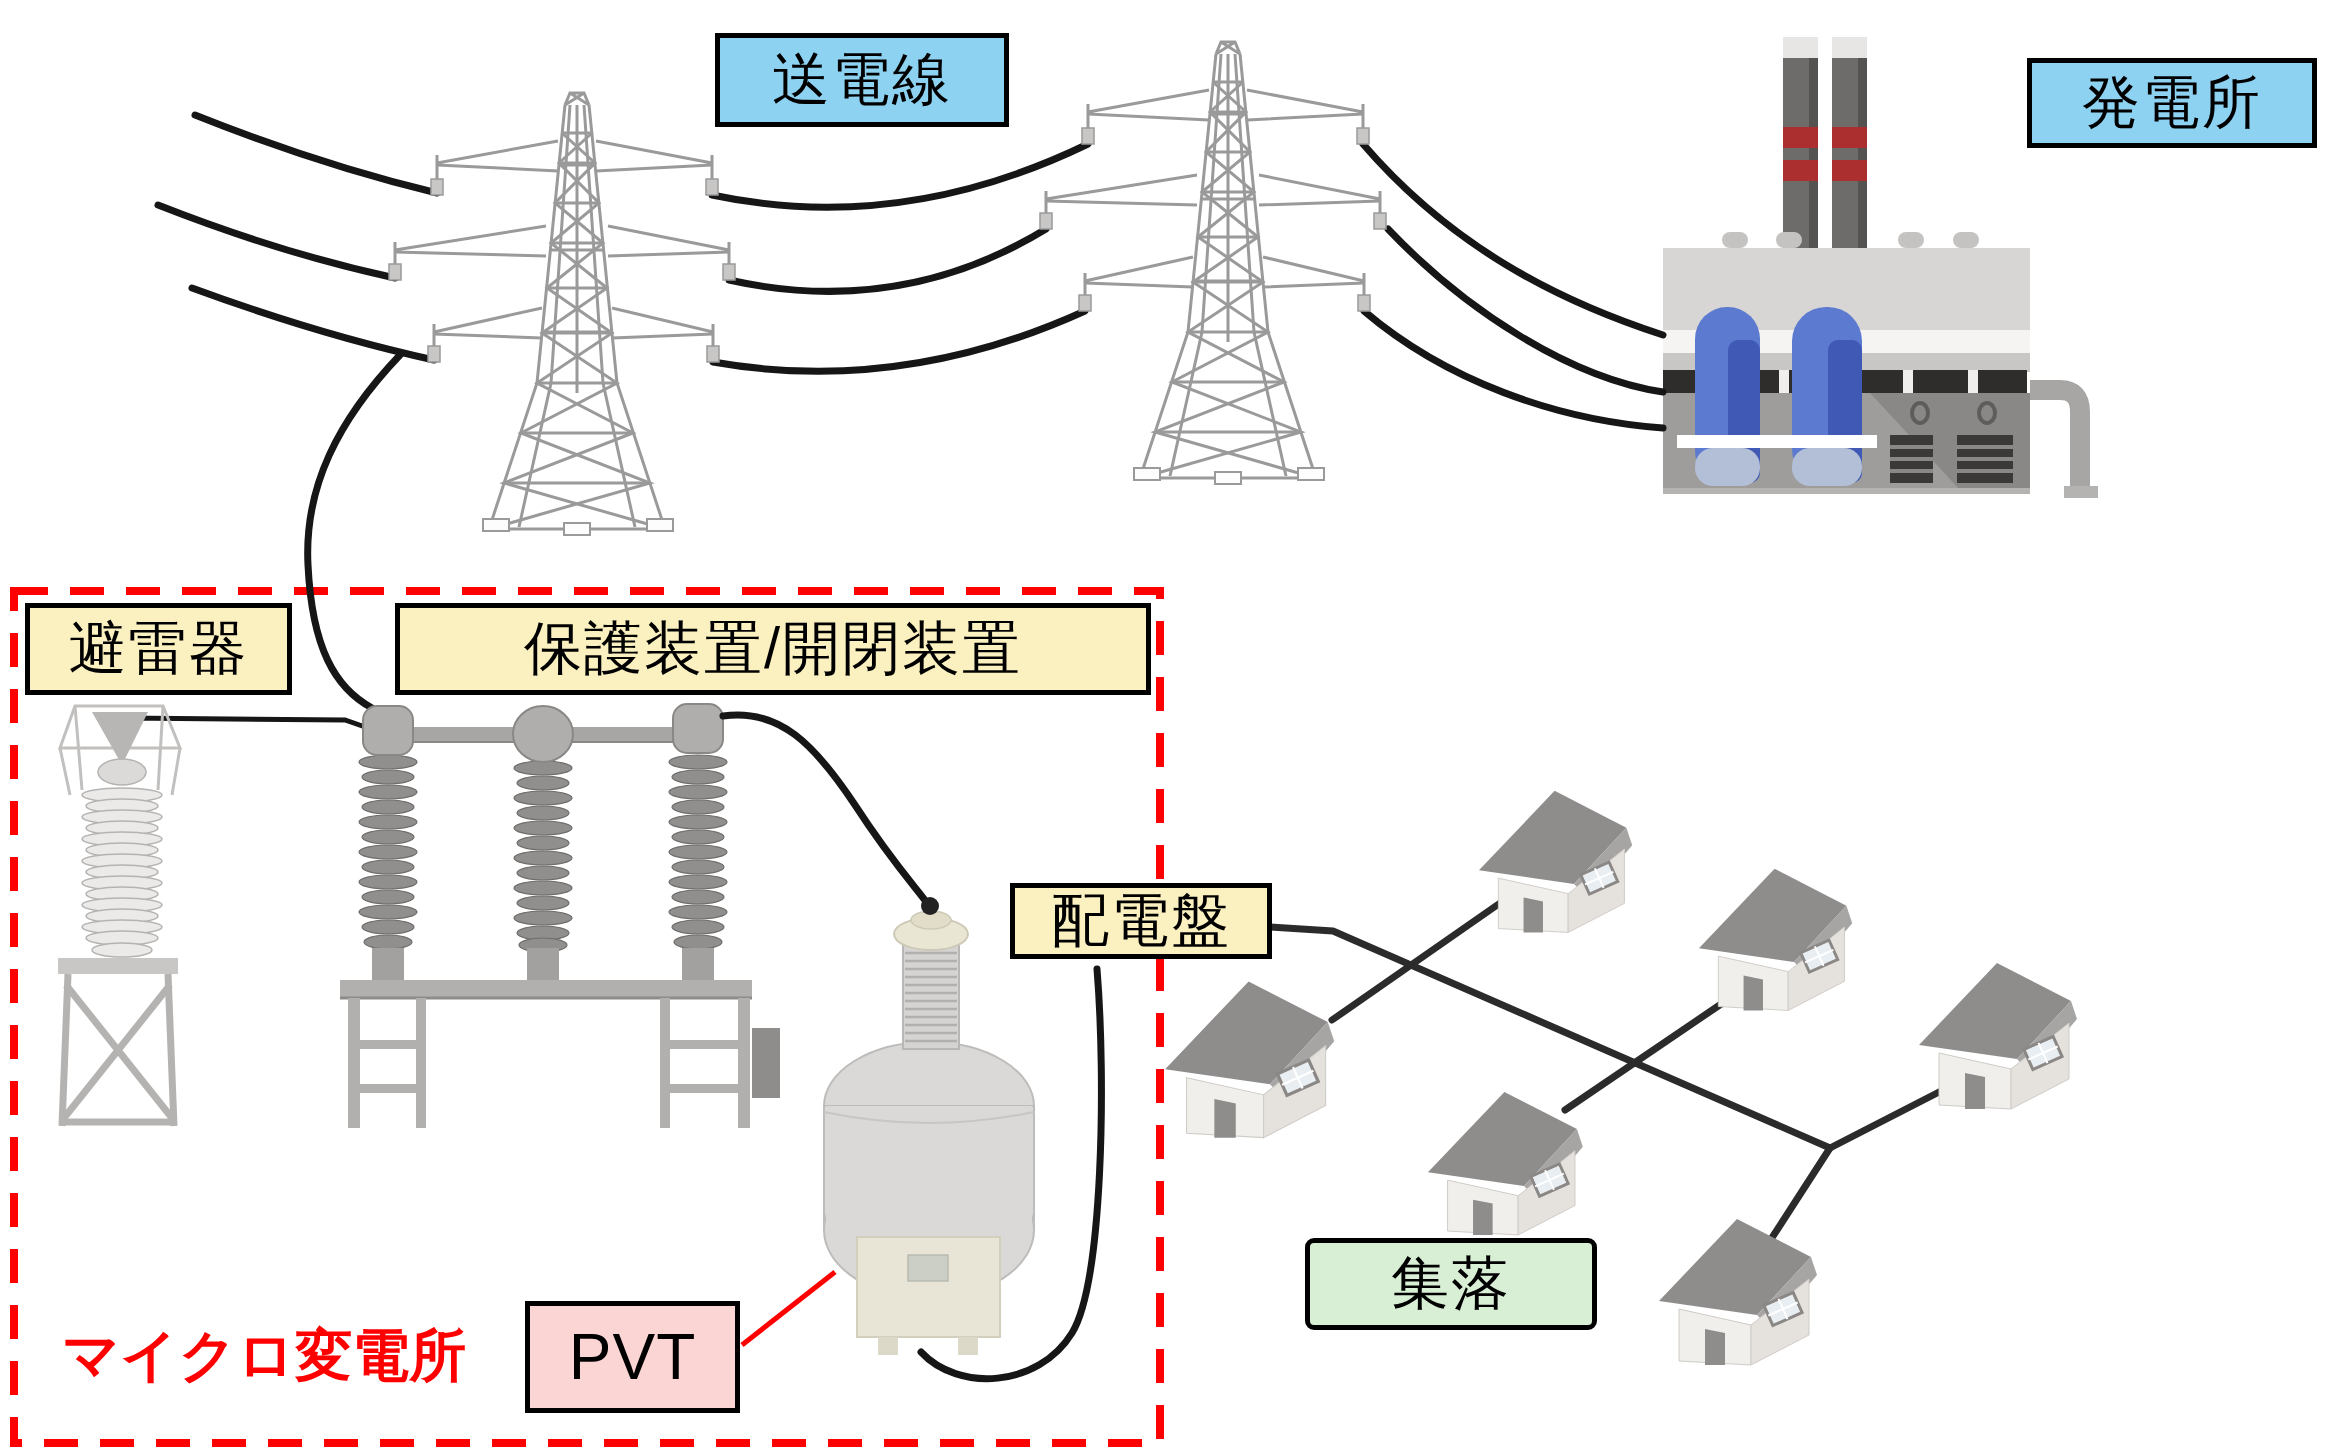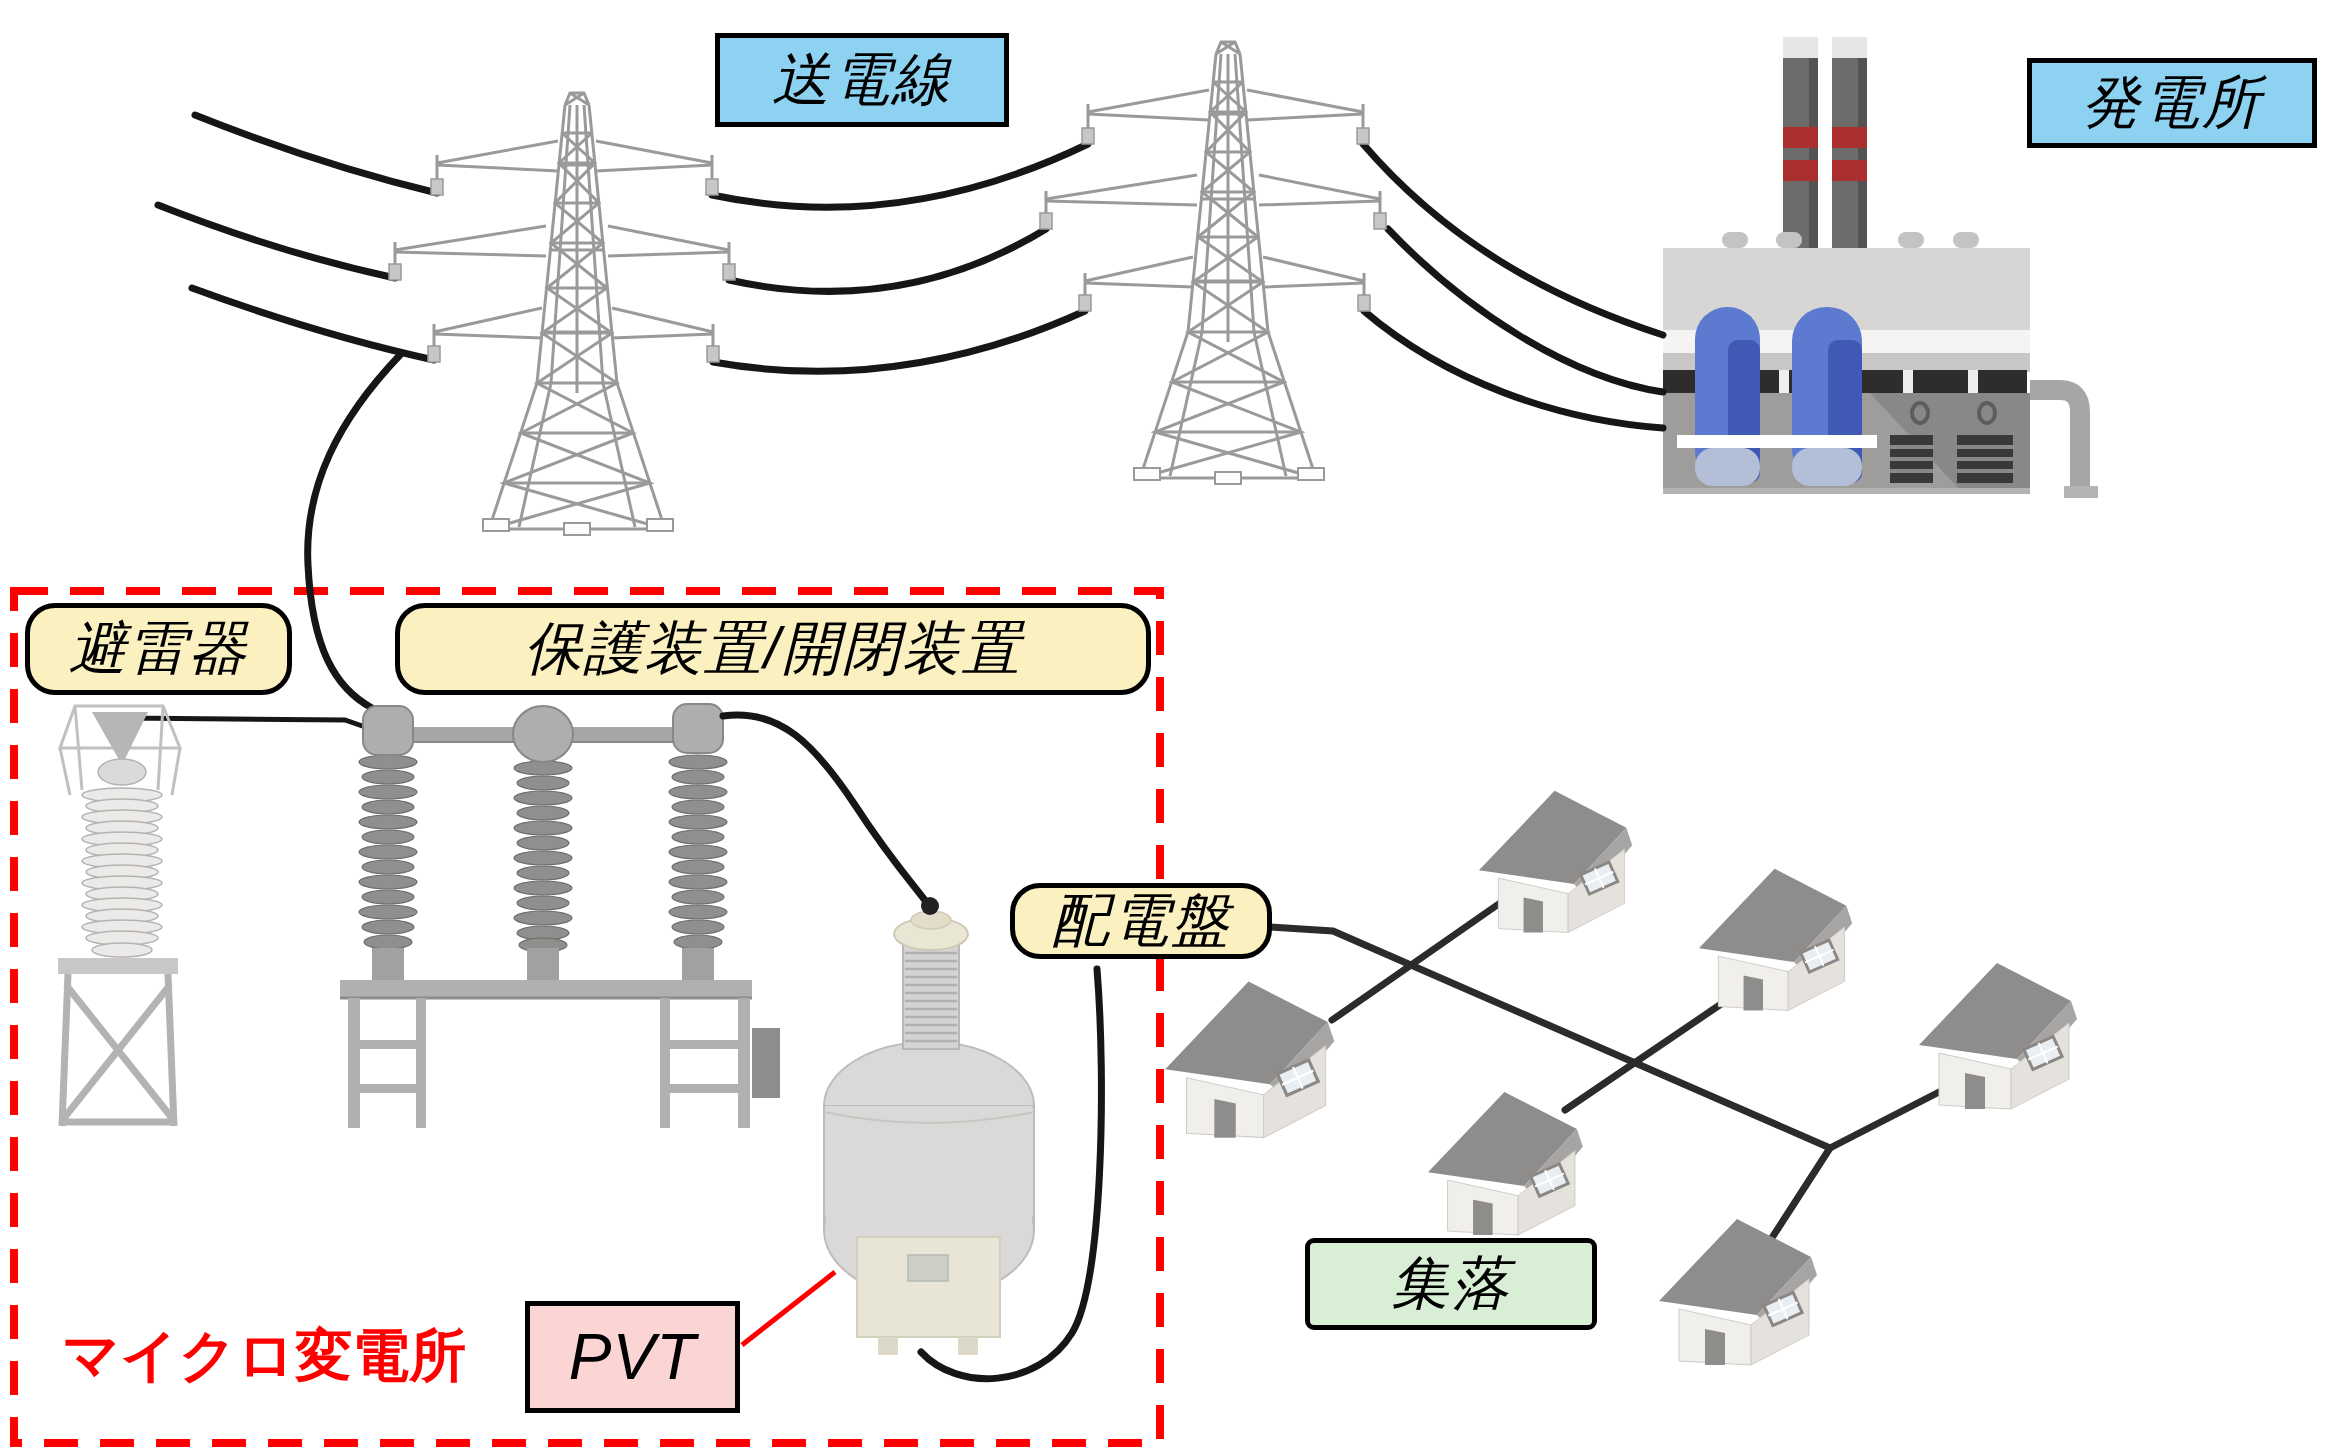--- a/index.html
+++ b/index.html
@@ -6,23 +6,23 @@
     --label-blue:#8ed2f2; --label-yellow:#faf0c0; --label-green:#d8efd5;
     --label-pink:#fbd5d3; --label-border:#000000; --highlight-red:#ff0000;
     --wire-black:#161616; --structure-gray:#9a9a9a;
   }
   html,body{margin:0;padding:0;background:#ffffff;}
   body{font-family:"Liberation Sans","DejaVu Sans",sans-serif;}
   #canvas{position:relative;width:2344px;height:1451px;background:#ffffff;overflow:hidden;}
   #scene{position:absolute;left:0;top:0;z-index:1;}
   .lab{position:absolute;z-index:3;display:flex;align-items:center;justify-content:center;
        border:5px solid var(--label-border);box-sizing:border-box;font-size:58px;color:#000;
-       letter-spacing:2px;white-space:nowrap;font-style:italic;}
+       letter-spacing:2px;white-space:nowrap;}
   .lab.blue{background:var(--label-blue);}
-  .lab.yellow{background:var(--label-yellow);border-radius:30px;}
+  .lab.yellow{background:var(--label-yellow);}
   .lab.green{background:var(--label-green);border-radius:9px;}
   .lab.pink{background:var(--label-pink);font-size:64px;letter-spacing:1px;}
   #micro-title{position:absolute;z-index:3;color:var(--highlight-red);font-size:57px;
        font-weight:bold;letter-spacing:0px;white-space:nowrap;}
   .wire{stroke:var(--wire-black);stroke-width:7;fill:none;stroke-linecap:round;}
   .netline{stroke:#2b2b2b;stroke-width:7;fill:none;stroke-linecap:round;stroke-linejoin:round;}
   .twr{stroke:var(--structure-gray);stroke-width:3;fill:none;}
   .redln{stroke:var(--highlight-red);}
 </style>
 </head>

